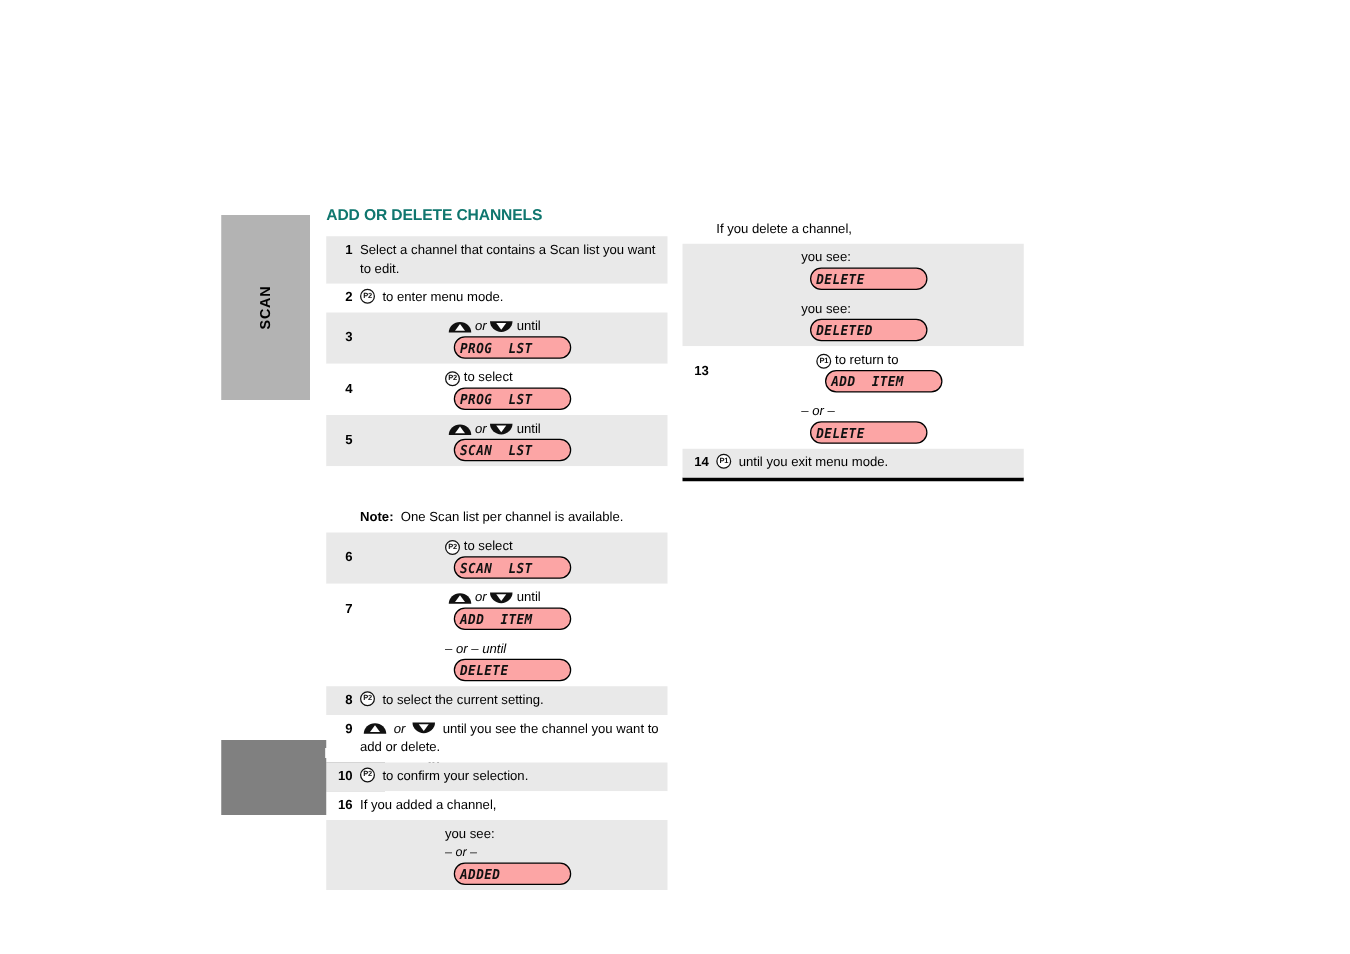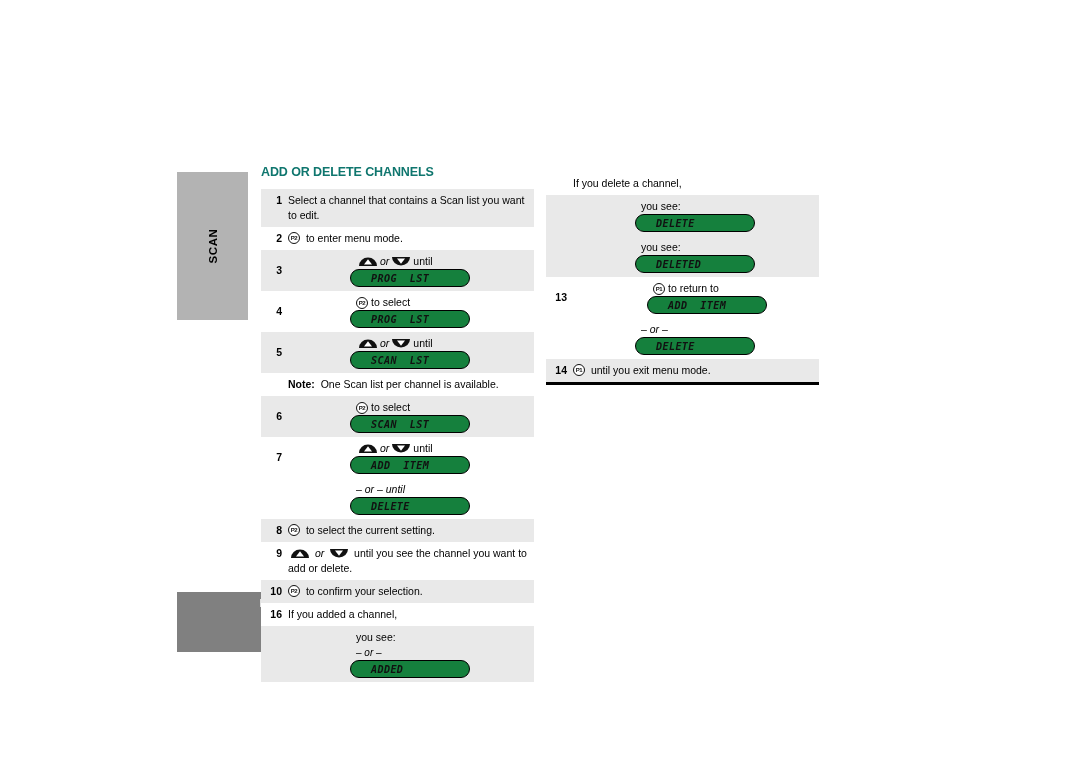--- a/index.html
+++ b/index.html
@@ -108,26 +108,26 @@
     vertical-align:-2px;
     margin:0 2px;
   }
   .updn svg{display:block;}
 
   .ital{font-style:italic;}
 
   
   .lcd{
     box-sizing:border-box;
-    width:120px;height:18px;
+    width:94px;height:18px;
     border:1.8px solid #000;
     border-radius:9px;
-    background:#15803d;
+    background:#fca5a5;
     display:flex;align-items:center;
-    padding-left:20px;
+    padding-left:4px;
     overflow:hidden;
   }
   .lcd span{
     font-family:"DejaVu Sans Mono","Liberation Mono",monospace;
     font-size:11px;
     font-weight:bold;
     font-style:italic;
     letter-spacing:0.4px;
     color:#111;
     white-space:pre;
@@ -141,21 +141,21 @@
     display:flex;align-items:center;flex-wrap:nowrap;flex-direction:column;
   }
   .row.haslcd .lead{
     width:108px;min-width:108px;
     display:flex;align-items:center;
     font-size:10.5px;line-height:15px;
   }
   .row.haslcd .lcd{margin-left:0;}
 
   .note{
-    font-size:10.5px;line-height:15px;color:#000;
+    font-size:10.5px;line-height:15px;color:#000;margin-top:30px;
   }
   .note b{font-weight:bold;}
 
   .rule{
     height:2.5px;background:#000;margin-top:0px;width:273px;
   }
 </style>
 </head>
 <body>
 

